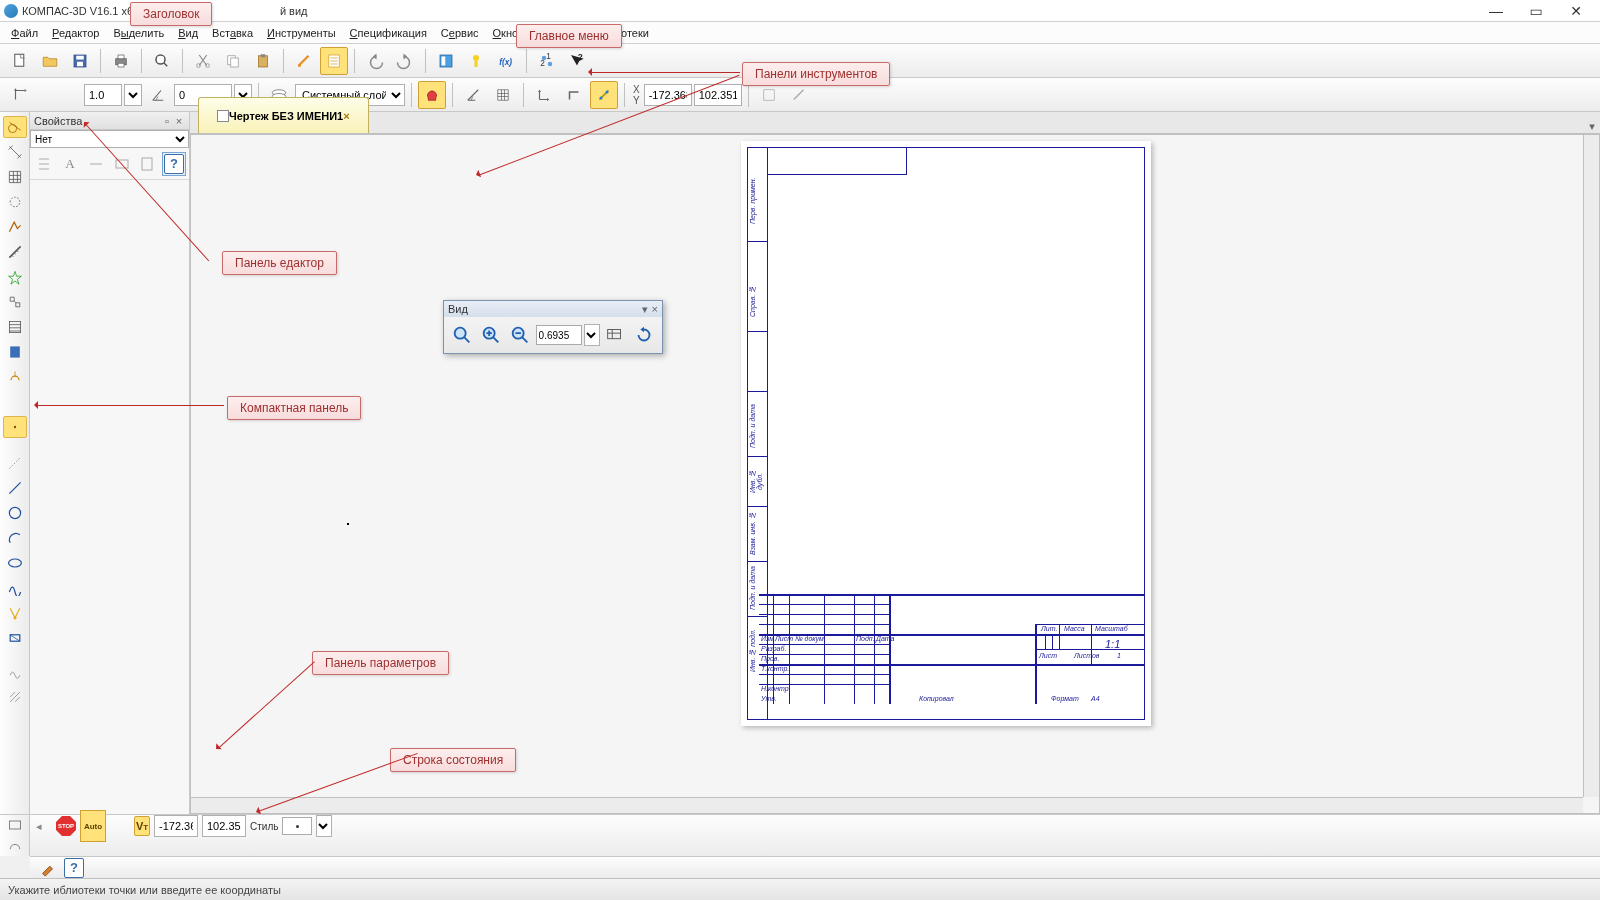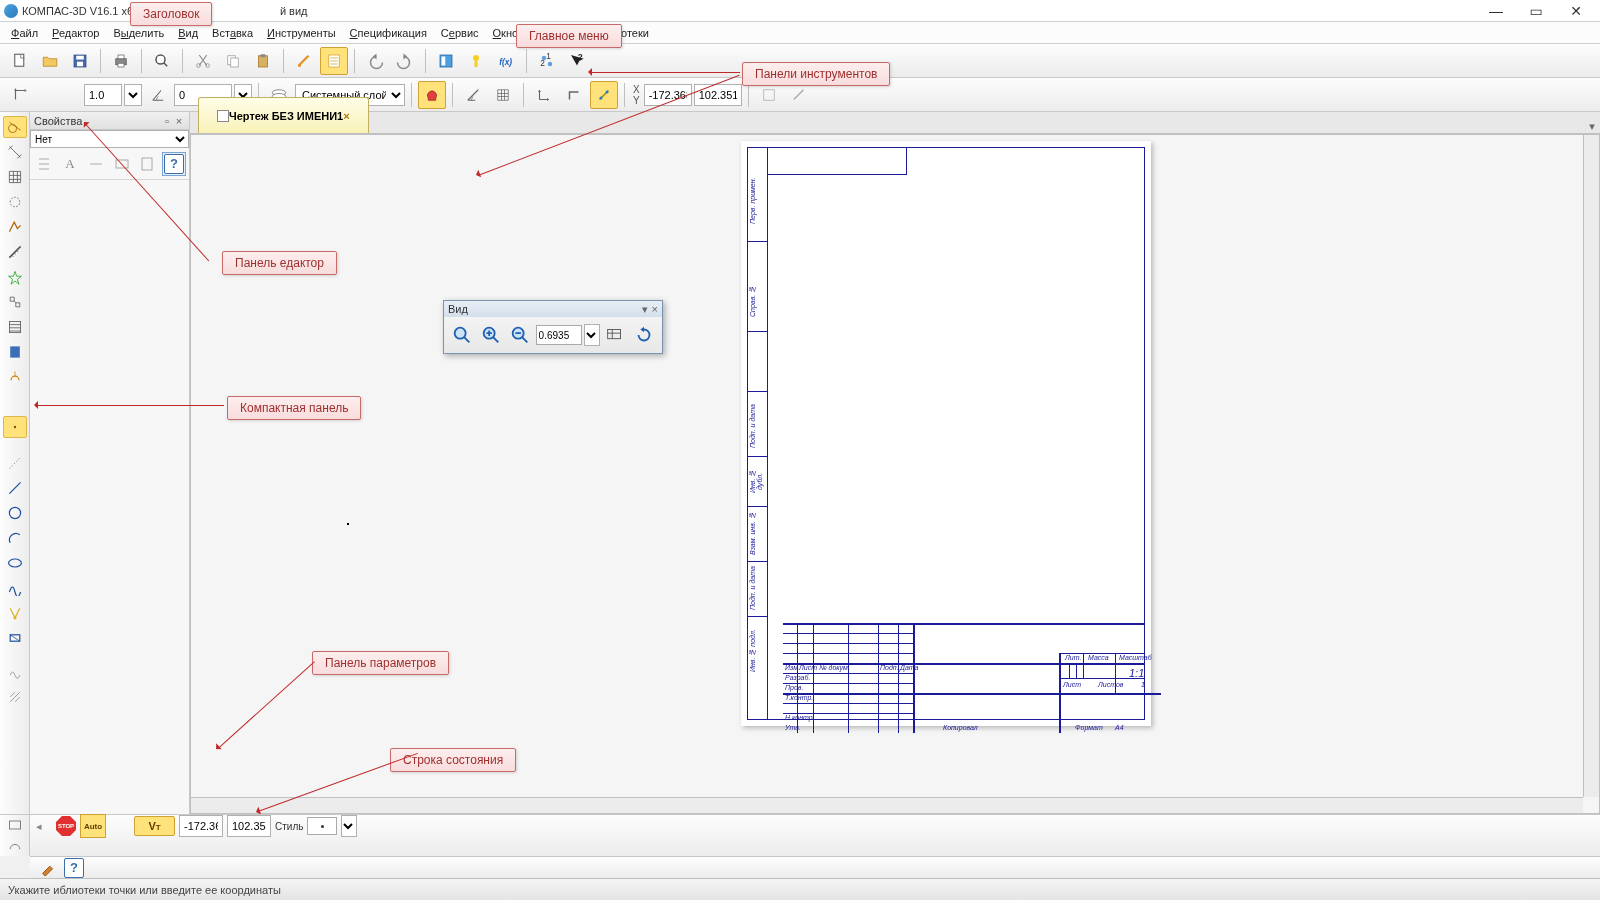--- a/index.html
+++ b/index.html
@@ -51,21 +51,21 @@
 #canvas .scrollbar-v { position:absolute; right:0; top:0; bottom:16px; width:16px; background:#ececec; border-left:1px solid #c0c0c0; }
 #canvas .scrollbar-h { position:absolute; left:0; right:16px; bottom:0; height:16px; background:#ececec; border-top:1px solid #c0c0c0; }
 
 
 #sheet { position:absolute; left:550px; top:6px; width:410px; height:585px; background:#fff; box-shadow:2px 2px 5px rgba(0,0,0,0.25); }
 #sheet .frame { position:absolute; left:6px; top:6px; right:6px; bottom:6px; border:1.5px solid #1a1a9a; }
 #sheet .margin { position:absolute; left:26px; top:6px; right:6px; bottom:6px; border-left:1.5px solid #1a1a9a; }
 #sheet .top-box { position:absolute; left:26px; top:6px; width:140px; height:28px; border:1.5px solid #1a1a9a; border-top:none; border-left:none; }
 #sheet .side-text { position:absolute; left:8px; width:16px; font-size:7px; color:#1a1a9a; writing-mode:vertical-rl; transform:rotate(180deg); text-align:center; font-style:italic; }
 #sheet .side-seg { position:absolute; left:6px; width:20px; border-top:1px solid #1a1a9a; }
-#sheet .title-block { position:absolute; left:42px; right:6px; bottom:6px; height:97px;text-align:right; }
+#sheet .title-block { position:absolute; left:18px; right:6px; bottom:6px; height:126px;text-align:right; }
 #sheet .tb-line { position:absolute; background:#1a1a9a; }
 #sheet .tb-text { position:absolute; font-size:7px; font-style:italic; color:#1a1a9a; }
 
 
 #view-panel { position:absolute; left:252px; top:165px; width:220px; background:linear-gradient(#f8f8f8,#e8e8e8); border:1px solid #7a94b0; box-shadow:2px 2px 6px rgba(0,0,0,0.3); }
 #view-panel .vp-hdr { height:16px; background:linear-gradient(#e8eef6,#d4dfec); display:flex; align-items:center; padding:0 4px; font-size:10px; color:#333; }
 #view-panel .vp-hdr .spacer { flex:1; }
 #view-panel .vp-body { height:36px; display:flex; align-items:center; gap:2px; padding:2px 4px; }
 #view-panel .vp-btn { width:28px; height:28px; display:flex; align-items:center; justify-content:center; }
 #view-panel input { width:46px; height:20px; border:1px solid #aaa; font-size:10px; padding:0 2px; }
@@ -73,21 +73,21 @@
 
 .callout { position:absolute; background:linear-gradient(#fdeeee,#f8dcdc); border:1px solid #c96a6a; border-radius:2px; padding:4px 12px; color:#a03030; font-size:12px; box-shadow:1px 1px 3px rgba(0,0,0,0.15); }
 .arrow-line { position:absolute; background:#c02828; height:1.2px; transform-origin:left center; }
 .arrow-head { position:absolute; width:0; height:0; border:4px solid transparent; }
 
 
 #param-bar { position:absolute; left:30px; right:0; bottom:44px; height:42px; background:linear-gradient(#fdfdfd,#ececec); border-top:1px solid #c8c8c8; display:flex; flex-direction:column; }
 #param-bar .row1 { height:22px; display:flex; align-items:center; gap:4px; padding:0 6px; }
 #param-bar .row2 { height:20px; display:flex; align-items:center; gap:6px; padding:0 8px; font-size:10px; color:#333; }
 .stop-ico { width:20px; height:20px; background:#e03030; clip-path:polygon(30% 0,70% 0,100% 30%,100% 70%,70% 100%,30% 100%,0 70%,0 30%); display:flex; align-items:center; justify-content:center; color:#fff; font-size:6px; font-weight:bold; }
-.auto-ico { width:26px; height:24px; background:#ffe27a; border:1px solid #d0a030; display:flex; align-items:center; justify-content:center; font-size:8px; font-weight:bold; color:#604000; }
+.auto-ico { width:26px; height:32px; background:#ffe27a; border:1px solid #d0a030; display:flex; align-items:center; justify-content:center; font-size:8px; font-weight:bold; color:#604000; }
 
 
 #bl-tb { position:absolute; left:0; bottom:44px; width:30px; height:42px; background:linear-gradient(90deg,#fdfdfd,#ececec); border-top:1px solid #c8c8c8; border-right:1px solid #c8c8c8; display:flex; flex-direction:column; align-items:center; justify-content:center; gap:2px;}
 
 
 #brush-row { position:absolute; left:30px; right:0; bottom:22px; height:22px; background:linear-gradient(#fdfdfd,#ececec); border-top:1px solid #c8c8c8; display:flex; align-items:center; padding:0 6px; gap:4px; }
 
 
 #status-bar { position:absolute; left:0; right:0; bottom:0; height:22px; background:linear-gradient(#f4f4f4,#e4e4e4); border-top:1px solid #c0c0c0; display:flex; align-items:center; padding:0 8px; font-size:10px; color:#444; }
 
@@ -647,21 +647,21 @@
       </svg>
     </div>
 </div>
 
 <div id="param-bar">
   <div class="row1">
     <div style="width:16px;color:#888">◂</div>
     <div class="stop-ico">STOP</div>
     <div class="auto-ico">Auto</div>
     <div style="width:20px"></div>
-    <div class="tb-btn" style="width:41px;height:20px;background:#ffe27a;border:1px solid #d0a030">
+    <div class="tb-btn" style="width:16px;height:20px;background:#ffe27a;border:1px solid #d0a030">
         <span style="color:#604000;font-weight:bold">V<span style="font-size:8px">T</span></span>
       </div>
     <input class="tb-input" style="width: 44px;" value="-172.368">
     <input class="tb-input" style="width: 44px;" value="102.351">
     <span style="font-size:10px;color:#333">Стиль</span>
     <div style="width:30px;height:18px;border:1px solid #aaa;background:#fff;display:flex;align-items:center;justify-content:center">
         <div style="width:3px;height:3px;background:#333;border-radius:50%"></div>
       </div>
     <select class="tb-select" style="width:16px"></select>
   </div>

